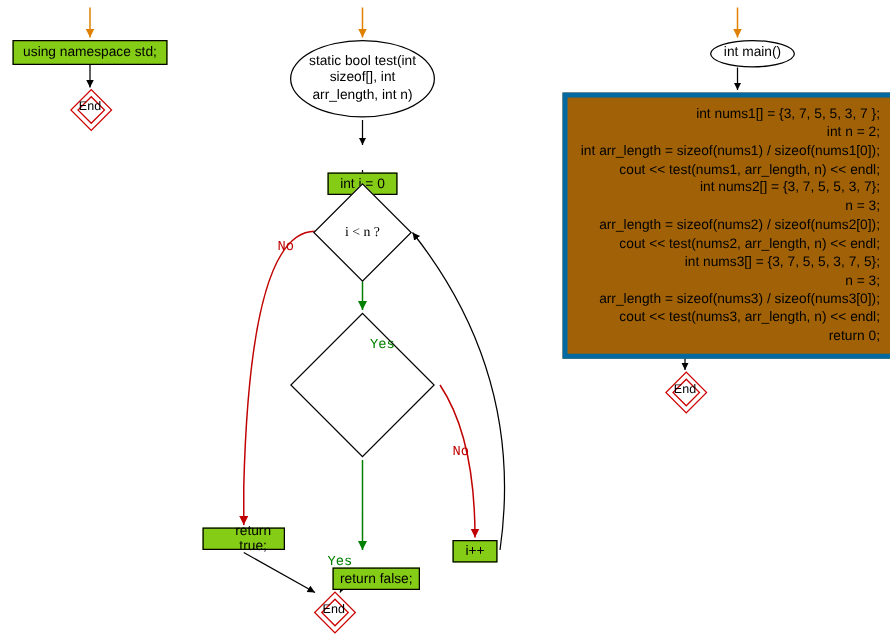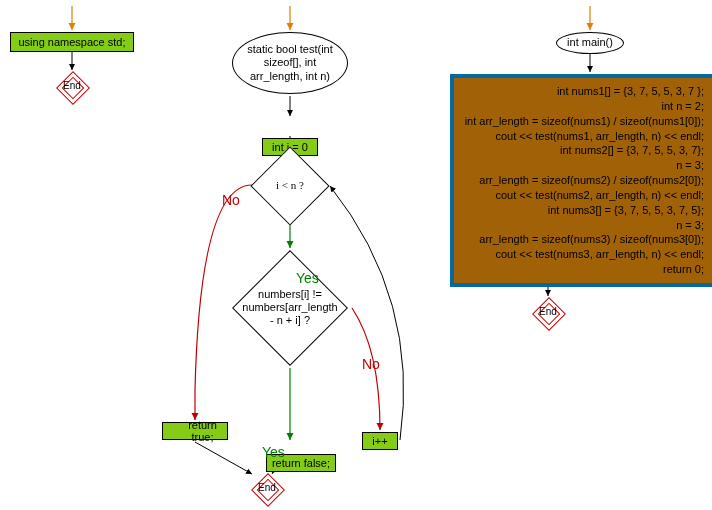--- a/index.html
+++ b/index.html
@@ -85,21 +85,22 @@
   .end-shape .end-label {
     position: absolute;
     width: 34px;
     top: 10px;
     text-align: center;
     font-size: 10px;
     color: #000;
   }
   .edge-label {
     position: absolute;
-    font-size: 14px;
+    font-size: 11px;
+    font-family: Liberation Mono, monospace;
   }
   .edge-label.yes { color: #008000; margin-top: 48px; }
   .edge-label.no  { color: #c00000; }
   svg.arrows {
     position: absolute;
     top: 0; left: 0;
     width: 712px;
     height: 510px;
     pointer-events: none;
   }
@@ -183,23 +184,20 @@
   <span>int i = 0</span>
 </div>
 
 <div class="diamond-wrap" style="left:262px; top:158px; width:56px; height:56px;font-family:Liberation Serif, serif;">
   <div class="diamond"></div>
   <div class="diamond-text">i &lt; n ?</div>
 </div>
 
 <div class="diamond-wrap" style="left:232px; top:250px; width:116px; height:116px;">
   <div class="diamond" style="width:82px;height:82px;left:17px;top:17px;"></div>
-  <div class="diamond-text" style="white-space:pre-line; width:110%; left:-5%;">numbers[i] !=
-numbers[arr_length
-- n + i] ?</div>
 </div>
 
 <div class="node rect" style="left:162px; top:422px; width:66px; height:18px;padding-left:19px;">
   <span>return true;</span>
 </div>
 
 <div class="node rect" style="left:266px; top:442px; width:70px; height:18px;margin-top:12px;">
   <span>return false;</span>
 </div>
 
@@ -211,21 +209,21 @@
   <div class="diam-outer"></div>
   <div class="diam-inner"></div>
   <div class="end-label">End</div>
 </div>
 
 <div class="edge-label no" style="left:222px; top:192px;">No</div>
 <div class="edge-label yes" style="left:296px; top:222px;">Yes</div>
 <div class="edge-label yes" style="left:262px; top:396px;">Yes</div>
 <div class="edge-label no" style="left:362px; top:356px;">No</div>
 
-<div class="node oval" style="left:556px; top:32px; width:68px; height:22px;">
+<div class="node oval" style="left:568px; top:32px; width:68px; height:22px;">
   <span>int main()</span>
 </div>
 
 <div class="code-box" style="left:450px; top:74px; width:242px;"><span>int nums1[] = {3, 7, 5, 5, 3, 7 };
 int n = 2;
 int arr_length = sizeof(nums1) / sizeof(nums1[0]);
 cout &lt;&lt; test(nums1, arr_length, n) &lt;&lt; endl;
 int nums2[] = {3, 7, 5, 5, 3, 7};
 n = 3;
 arr_length = sizeof(nums2) / sizeof(nums2[0]);

